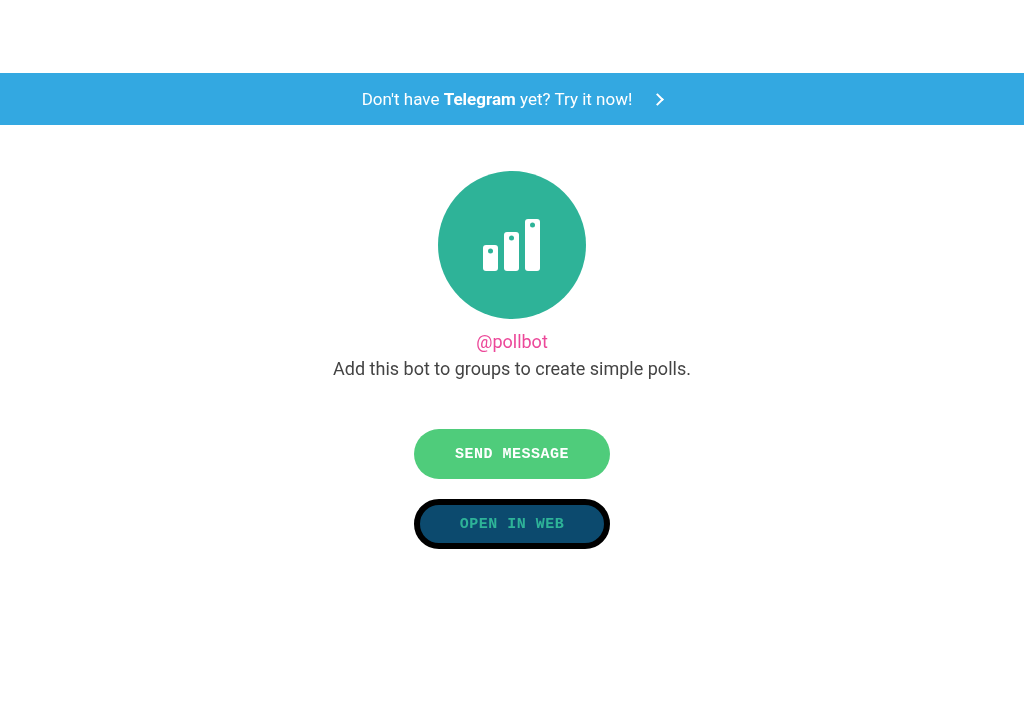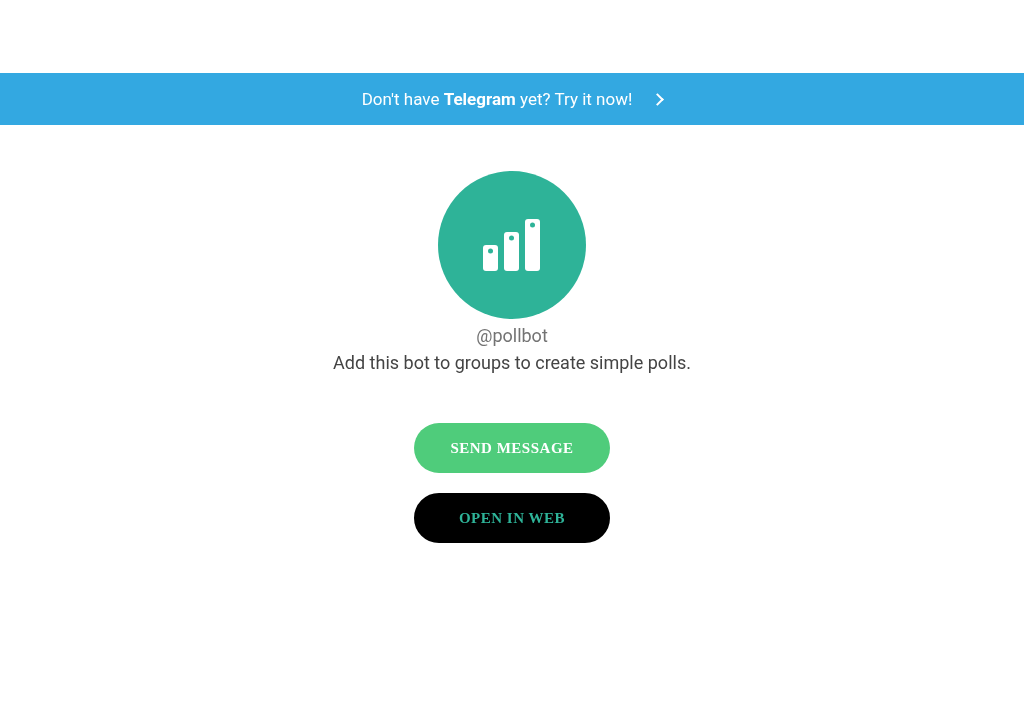--- a/index.html
+++ b/index.html
@@ -63,22 +63,22 @@
       height: 80px;
     }
     .bot-name {
       font-size: 32px;
       font-weight: 700;
       color: #333333;
       margin-top: 22px;
     }
     .bot-username {
       font-size: 18px;
-      color: #737373;
-      margin-top: 6px;
+      color: #ec4899;
+      margin-top: 12px;
     }
     .bot-description {
       font-size: 18px;
       color: #444444;
       margin-top: 6px;
     }
     .buttons {
       margin-top: 50px;
       display: flex;
       flex-direction: column;
@@ -90,28 +90,28 @@
       height: 50px;
       border-radius: 25px;
       font-size: 15px;
       font-weight: 700;
       letter-spacing: 0.5px;
       display: flex;
       align-items: center;
       justify-content: center;
       cursor: pointer;
       border: none;
-      font-family: Liberation Serif, serif;
+      font-family: Liberation Mono, monospace;
     }
     .btn-primary {
       background: #4fcc7b;
       color: #ffffff;
     }
     .btn-secondary {
-      background: #000000;
+      background: #0c4a6e;
       color: #2eb398;
       border: 6px solid #000000;
     }
   </style>
 </head>
 <body>
 
 <div class="top-banner">
   <span class="banner-text">
     <span>

